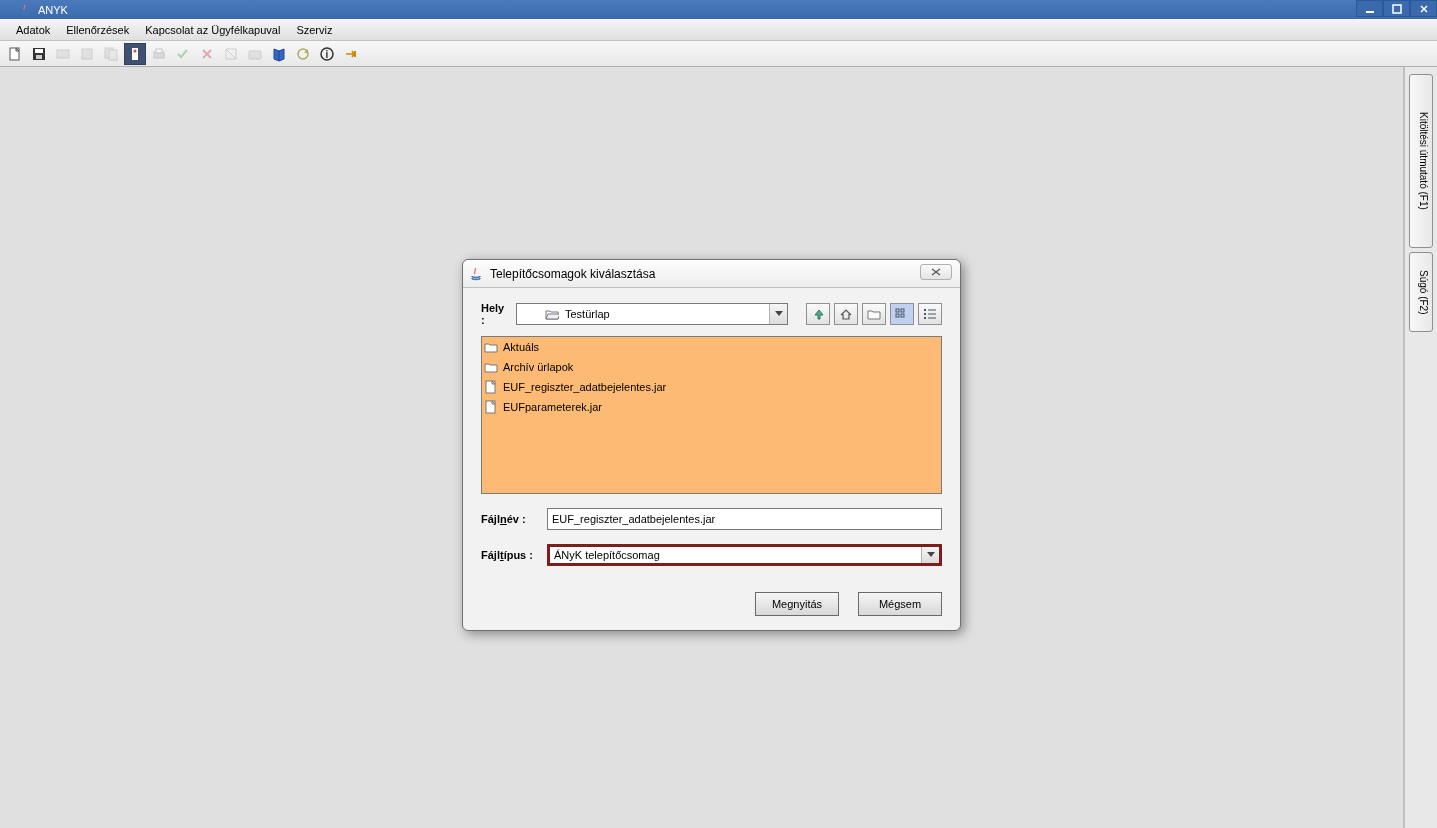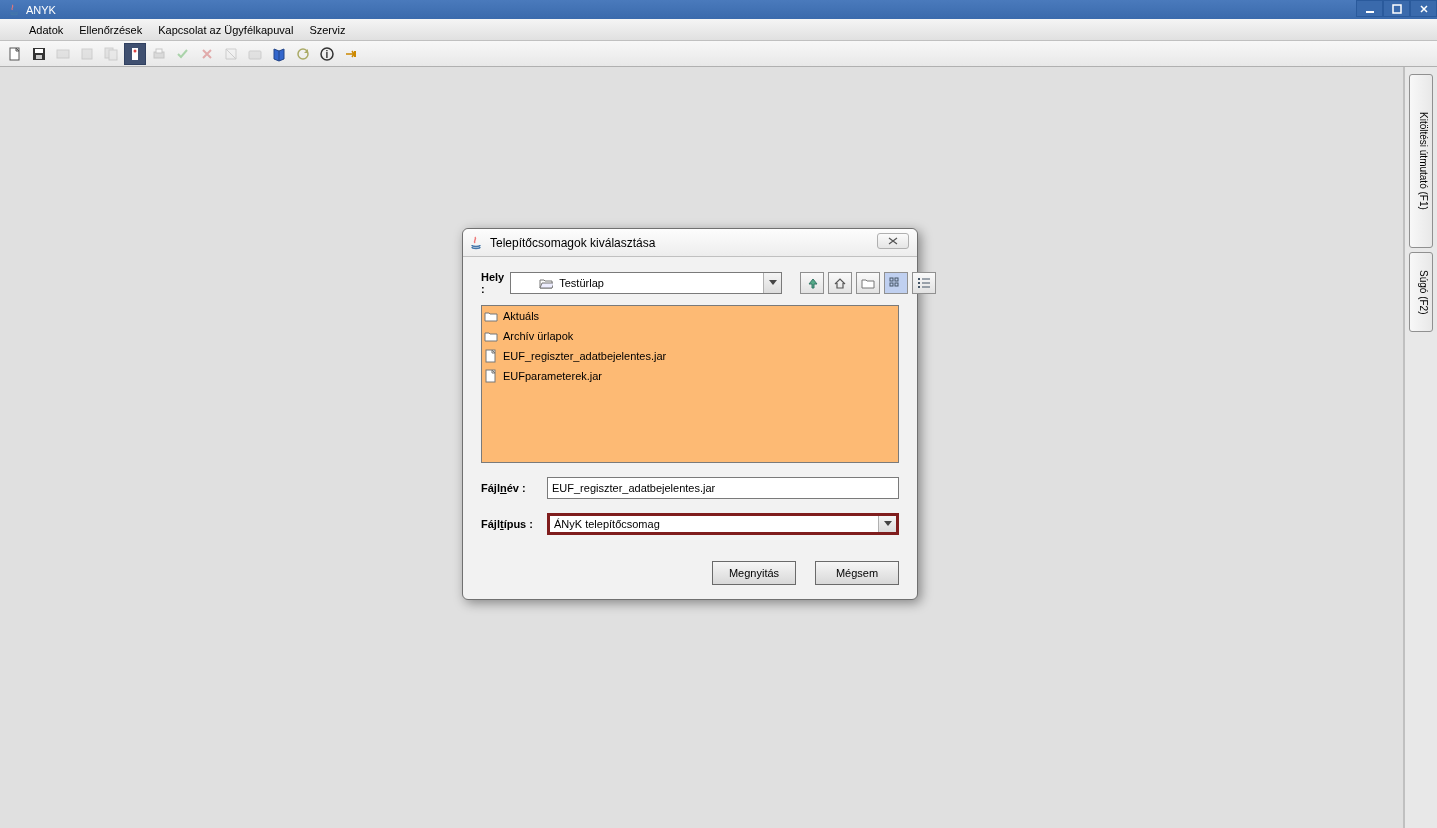--- a/index.html
+++ b/index.html
@@ -1,44 +1,44 @@
 <!DOCTYPE html>
 <html><head>
 <meta charset="utf-8">
 <style>
 * { box-sizing: border-box; margin: 0; padding: 0; font-family: Tahoma, Arial, sans-serif; }
 body { width: 1437px; height: 828px; background: #e8e8e8; overflow: hidden; position: relative; }
 
 
-.titlebar { height: 19px; background: linear-gradient(to bottom,#4a7abc,#3a6aac); display:flex; align-items:center; padding-left:8px; color:#fff; font-size:11px; position:relative;}
+.titlebar { height: 19px; background: linear-gradient(to bottom,#4a7abc,#3a6aac); display:flex; align-items:center; padding-left:20px; color:#fff; font-size:11px; position:relative;}
 .titlebar .java-icon { width:14px; height:14px; margin-right:4px; display:inline-flex; align-items:center; justify-content:center;}
 .titlebar .win-controls { position:absolute; right:0; top:0; height:19px; display:flex;}
 .titlebar .win-btn { width:27px; height:17px; background:#3a6aac; border:1px solid #2a5a9c; display:flex; align-items:center; justify-content:center; cursor:pointer; margin-top:0;}
 .titlebar .win-btn:last-child { background:#3a6aac;}
 .titlebar .win-btn svg{ pointer-events:none;}
 
 
-.menubar { height:22px; background:linear-gradient(to bottom,#f5f5f5,#e0e0e0); border-bottom:1px solid #c0c0c0; display:flex; align-items:center; padding-left:21px;}
+.menubar { height:22px; background:linear-gradient(to bottom,#f5f5f5,#e0e0e0); border-bottom:1px solid #c0c0c0; display:flex; align-items:center; padding-left:8px;}
 .menubar .menu-item { padding:3px 8px; font-size:11px; cursor:pointer;}
 
 
 .toolbar { height:26px; background:linear-gradient(to bottom,#f8f8f8,#e8e8e8); border-bottom:1px solid #b0b0b0; display:flex; align-items:center; padding-left:4px; gap:2px;}
 .toolbar .tool-btn { width:22px; height:22px; display:flex; align-items:center; justify-content:center; border:1px solid transparent; cursor:pointer;}
 .toolbar .tool-btn.disabled { opacity:0.4; cursor:default;}
 .toolbar .tool-btn.active { background:#405070; border-color:#304060;}
 
 
 .workspace { position:absolute; top:67px; left:0; right:32px; bottom:0; background:#e0e0e0; border-right:2px solid #c0c0c0;}
 
 
 .side-tabs { position:absolute; right:4px; top:74px; width:24px; display:flex; flex-direction:column; gap:4px;}
 .side-tab { border:1px solid #909090; background:linear-gradient(to right,#f8f8f8,#e8e8e8); border-radius:3px; padding:6px 3px; font-size:10px; writing-mode:vertical-rl; text-orientation:mixed; cursor:pointer; text-align:center; white-space:nowrap;}
 
 
-.dialog-wrap { position:absolute; left:462px; top:228px; width:456px; background:#f2f2f2; border:1px solid #707070; box-shadow:3px 3px 12px rgba(0,0,0,0.4); border-radius:6px;}
+.dialog-wrap { position:absolute; left:462px; top:259px; width:499px; background:#f2f2f2; border:1px solid #707070; box-shadow:3px 3px 12px rgba(0,0,0,0.4); border-radius:6px;}
 .dialog-titlebar { height:28px; position:relative; border-bottom:1px solid #c0c0c0; display:flex; align-items:center; padding-left:6px; font-size:12px; background:linear-gradient(to bottom,#fdfdfd,#ededed); border-radius:6px 6px 0 0;}
 .dialog-titlebar .java-icon { width:16px; height:16px; margin-right:5px; display:inline-flex;}
 .dialog-close { position:absolute; right:8px; top:4px; width:32px; height:16px; border:1px solid #b0b0b0; border-radius:3px; background:linear-gradient(to bottom,#fafafa,#e5e5e5); display:flex; align-items:center; justify-content:center; cursor:pointer; font-size:10px;}
 
 .dialog-body { padding:14px 18px 14px 18px;}
 
 .chooser-row { display:flex; align-items:center; gap:6px; margin-bottom:10px;}
 .chooser-label { font-size:11px; width:40px; font-weight:bold;}
 .combo { flex:0 0 272px; height:22px; border:1px solid #7a7a7a; background:#fff; display:flex; align-items:center; position:relative; font-size:11px;padding-left:24px;}
 .combo .combo-icon { width:16px; margin-left:4px; margin-right:4px; display:inline-flex;}

